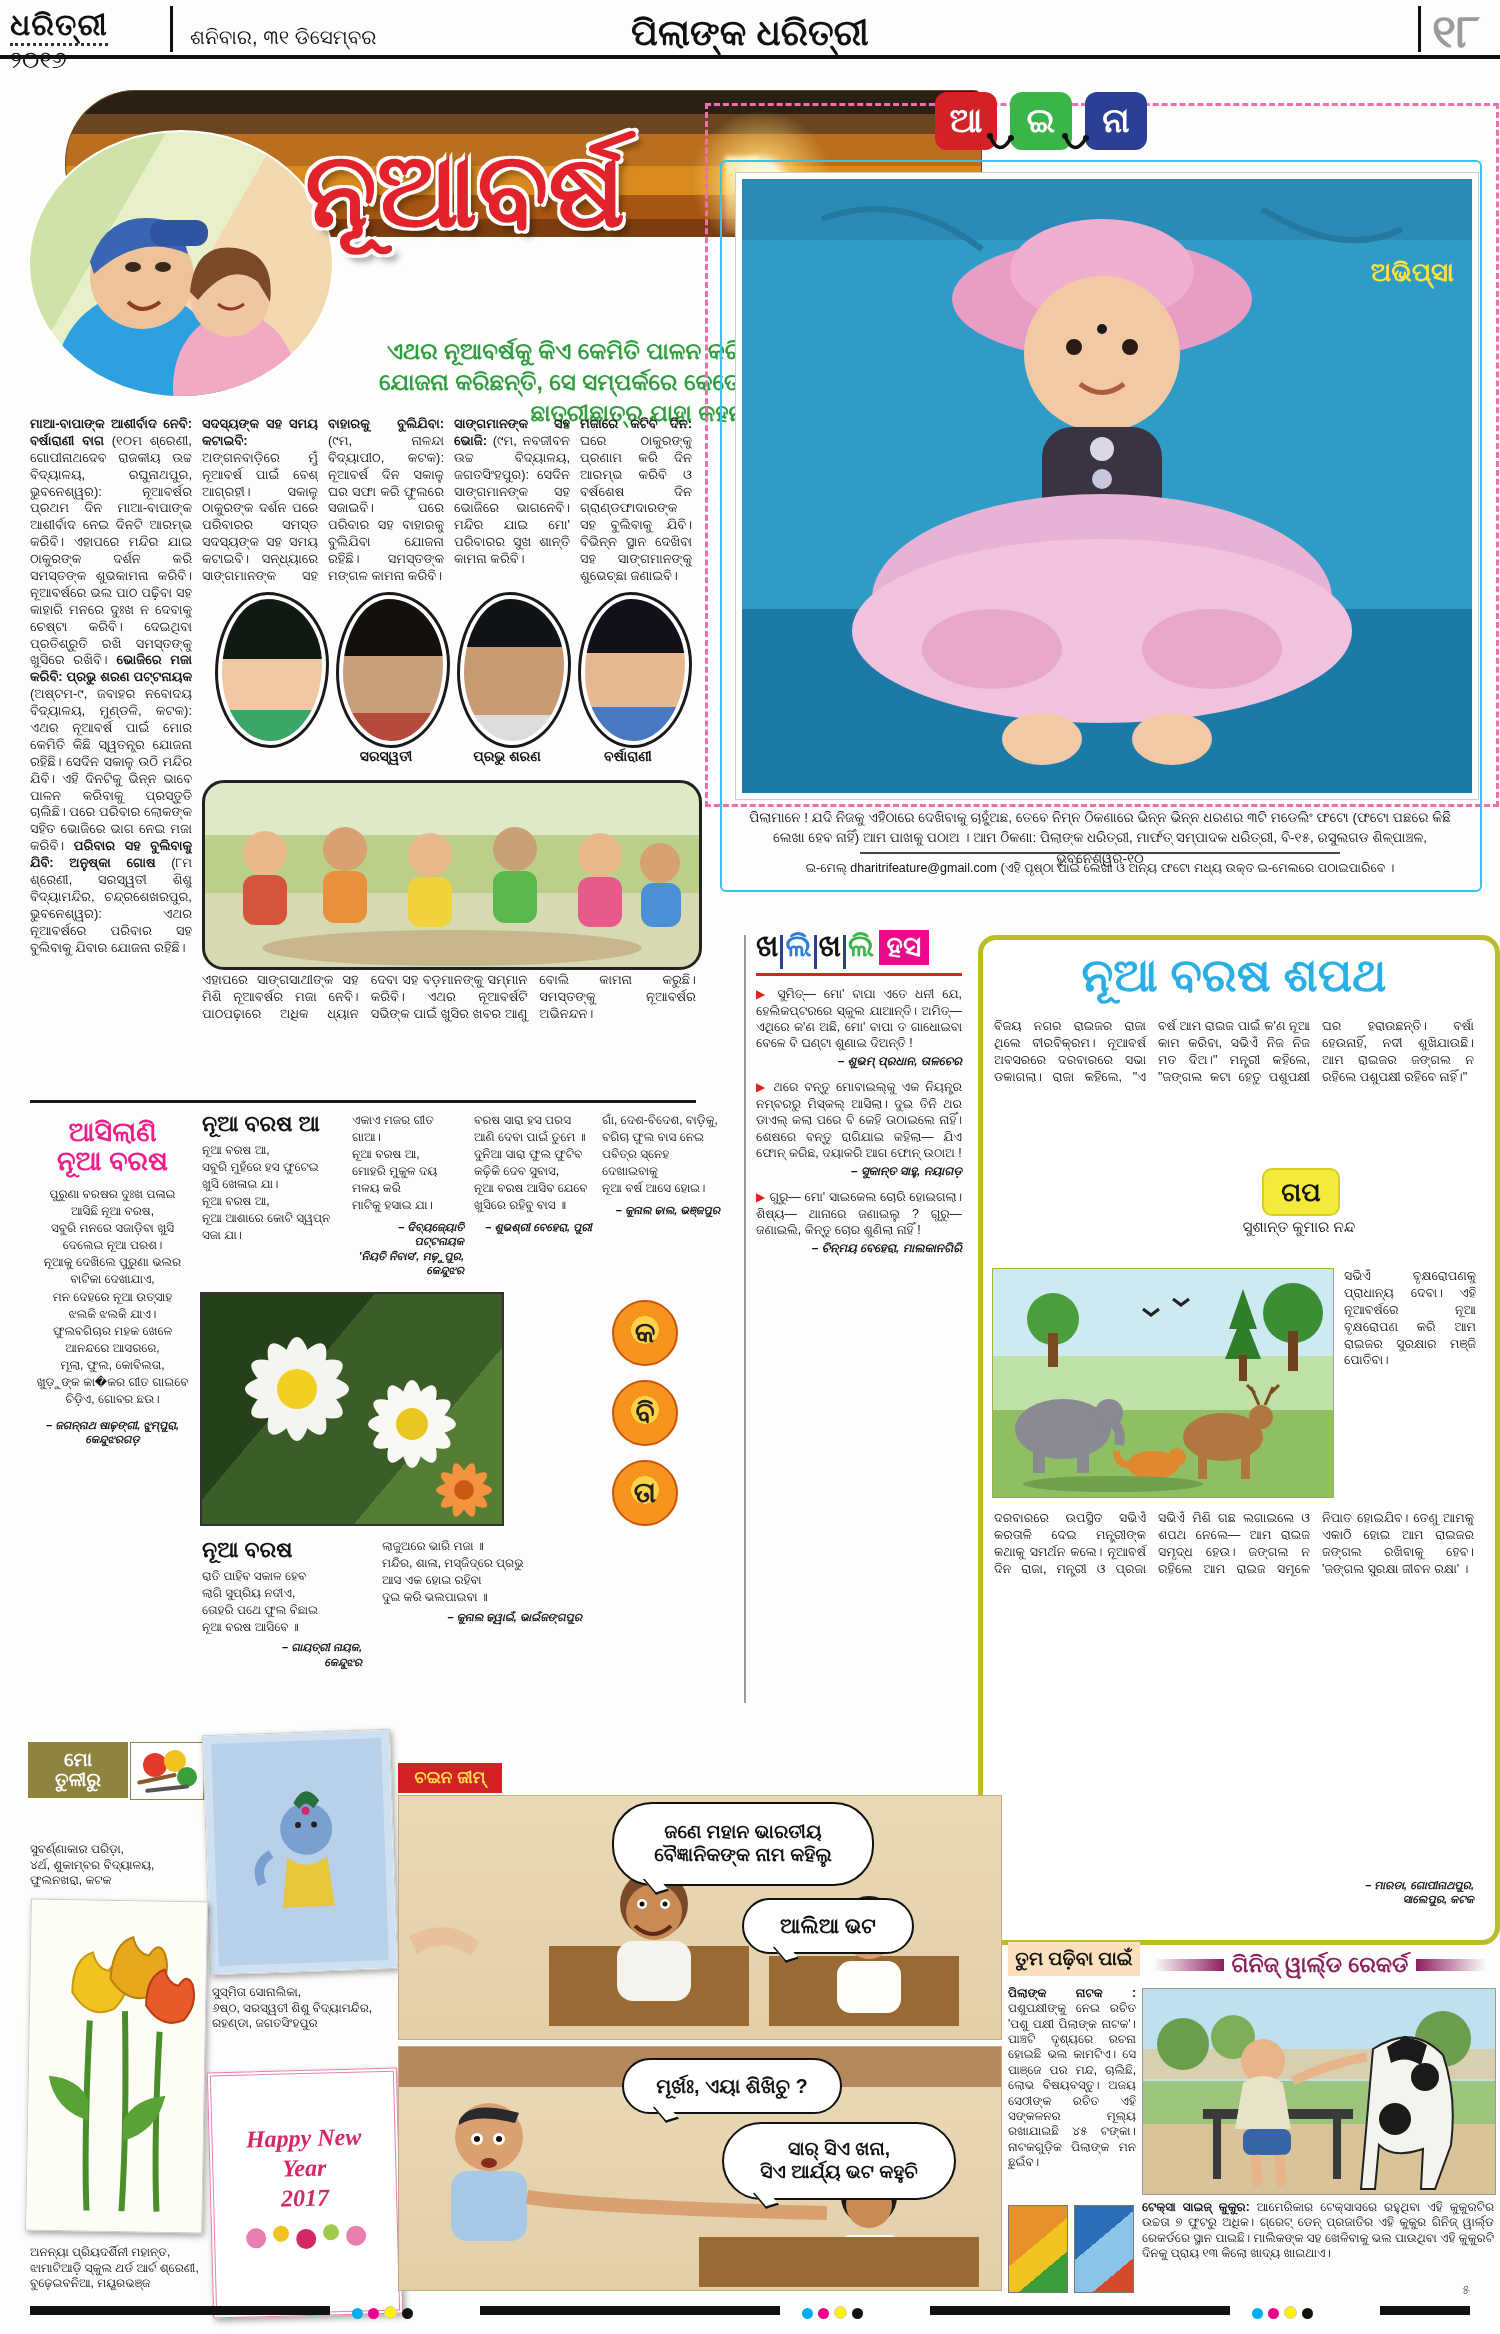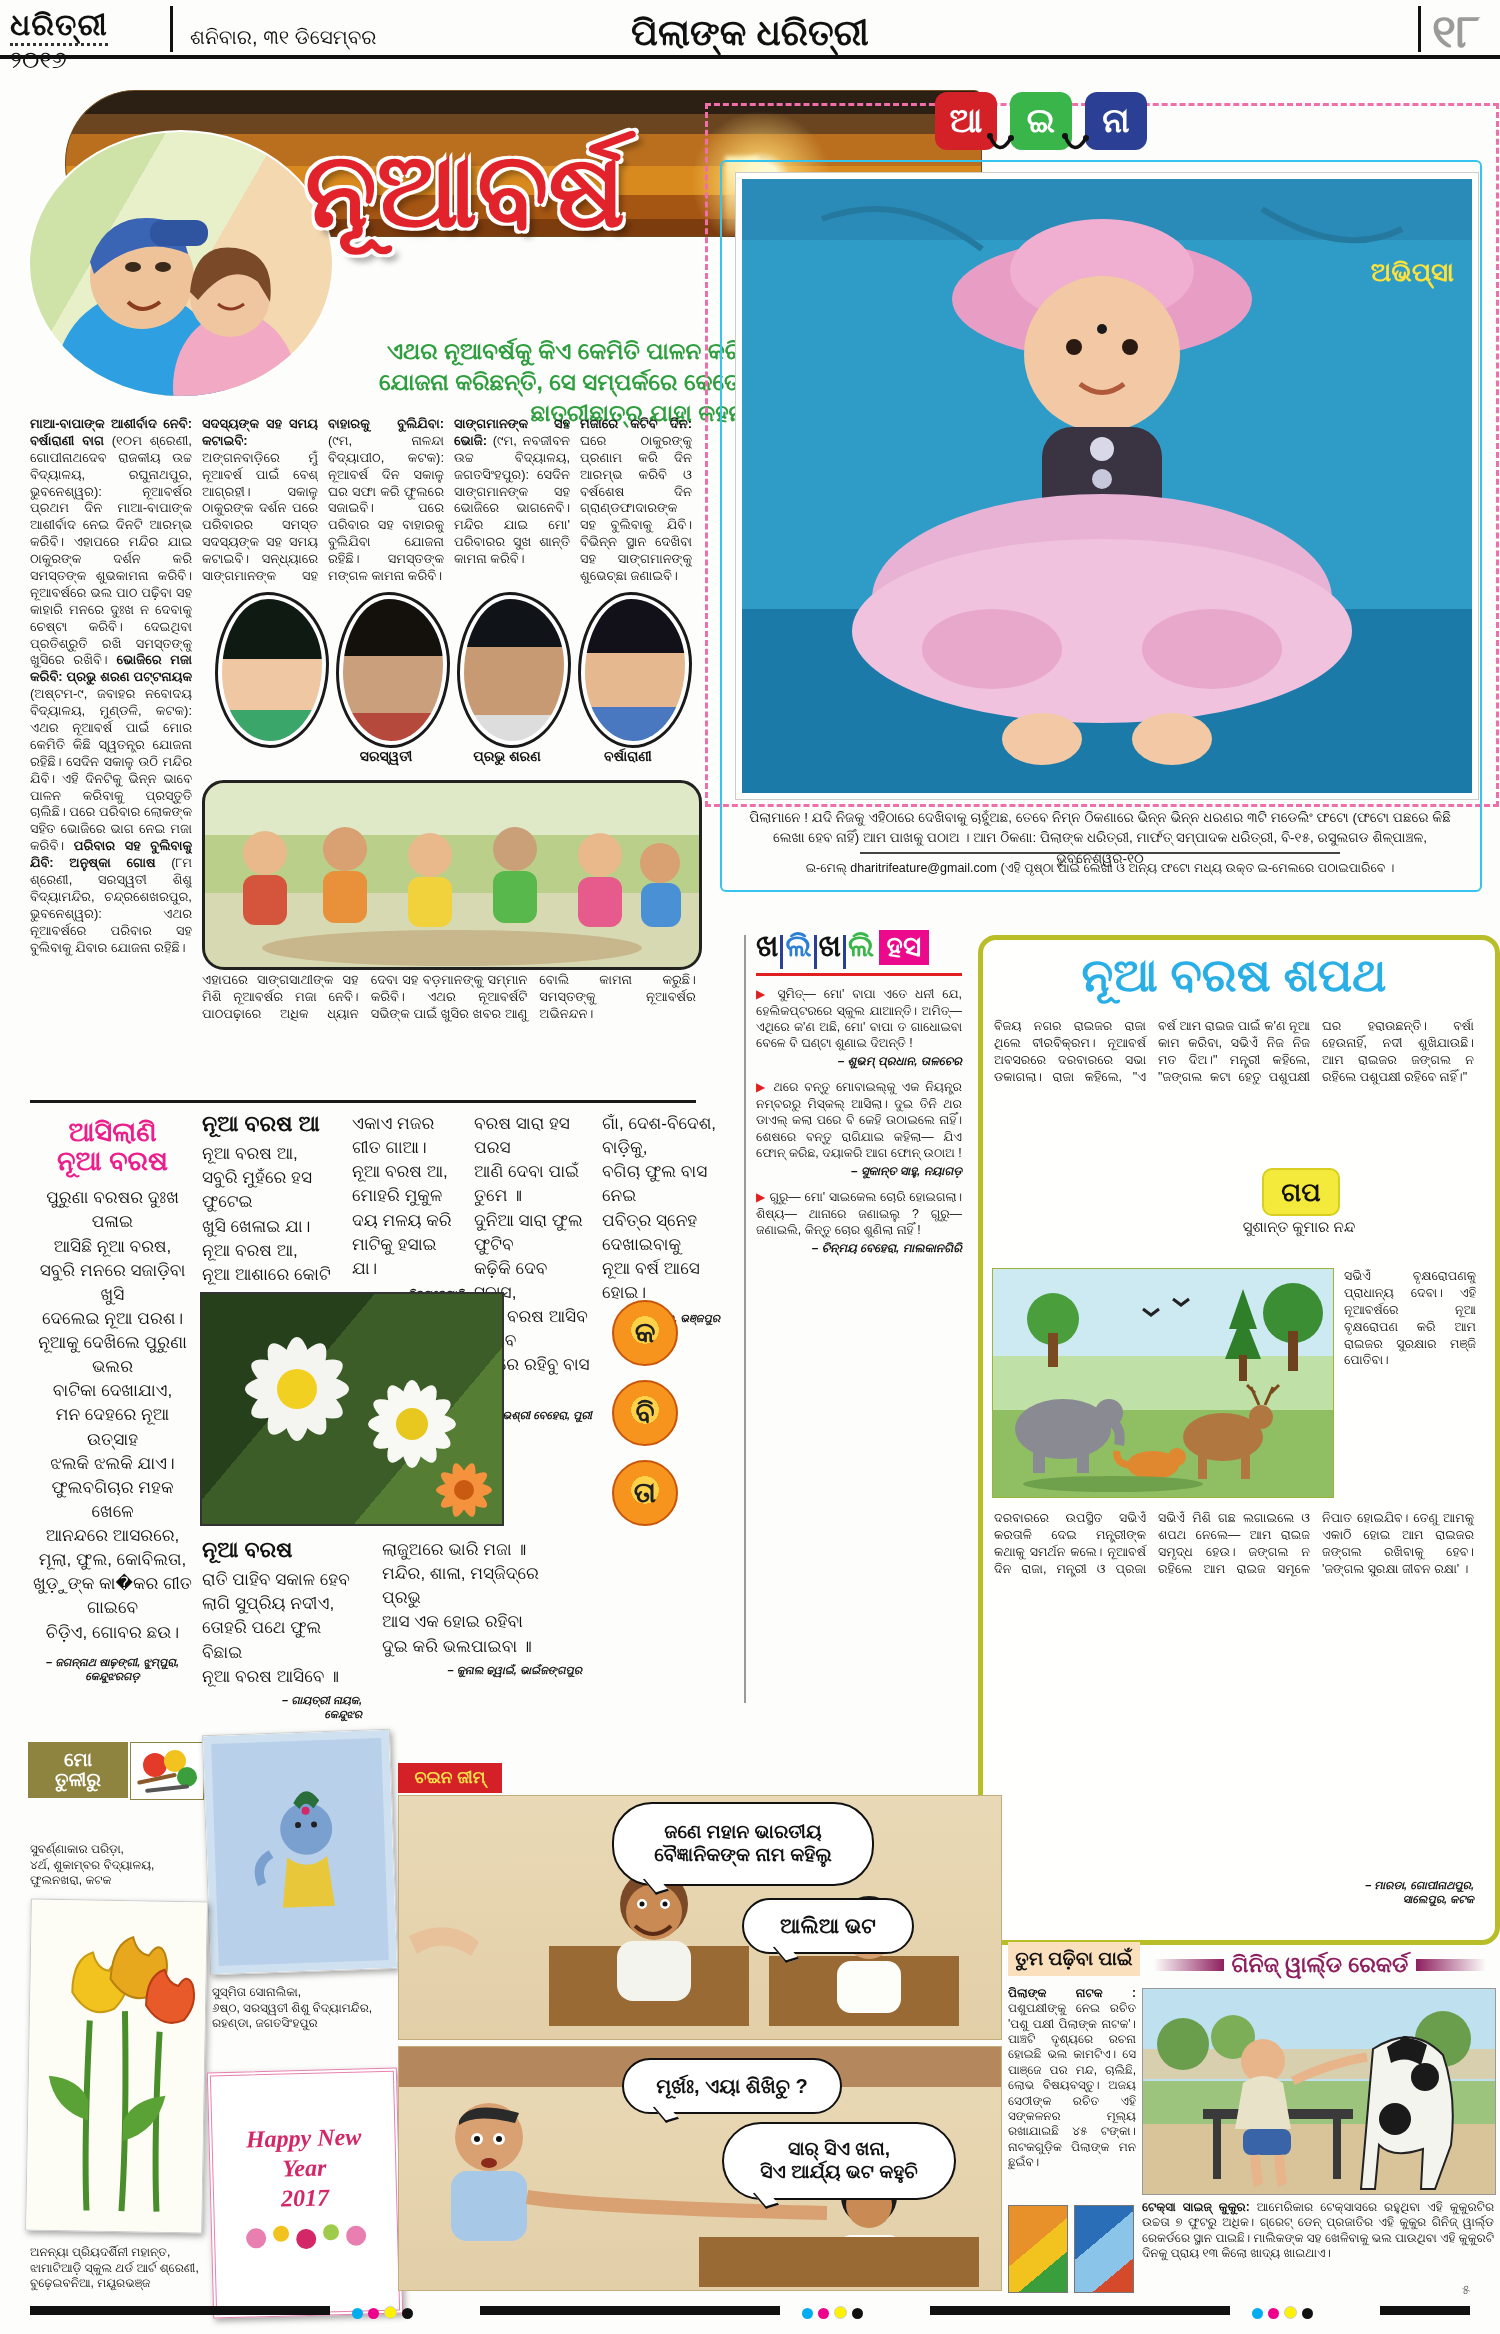--- a/index.html
+++ b/index.html
@@ -40,21 +40,21 @@
   .pname{font-size:14px;font-weight:bold;text-align:center;}
   #groupphoto{left:202px;top:780px;width:494px;height:184px;border:3px solid #222;border-radius:22px;overflow:hidden;
     background:linear-gradient(#dfe9c8 0 28%,#b9cf8a 28% 60%,#8fb35c 60% 100%);}
 
   #rule-left{left:30px;top:1100px;width:666px;height:3px;background:#1a1a1a;}
   .vr{width:2px;background:#9a9a9a;}
 
   
   .ptitle-pink{font-size:27px;font-weight:bold;color:#ec1e8c;line-height:1.08;}
   .ptitle-blk{font-size:22px;font-weight:bold;line-height:1.1;}
-  .plines{font-size:17px;line-height:1.42;}
+  .plines{font-size:12px;line-height:1.42;}
   .pauth{font-size:11px;font-weight:bold;font-style:italic;line-height:1.3;}
 
   #flowersphoto{left:200px;top:1292px;width:300px;height:230px;border:2px solid #333;overflow:hidden;
     background:linear-gradient(130deg,#27401c 0 35%,#3c5d27 35% 70%,#557d33 70% 100%);}
   .kletter{width:62px;height:62px;border-radius:50%;background:radial-gradient(circle at 50% 45%,#ffd24a 0 30%,#f7941d 30% 80%,#e06d12 100%);
     display:flex;align-items:center;justify-content:center;font-size:28px;font-weight:bold;color:#222;border:2px solid #c8560a;}
 
   
   #jokes{left:756px;top:930px;width:206px;}
   .khl{display:inline-block;font-size:30px;font-weight:bold;line-height:1;}

